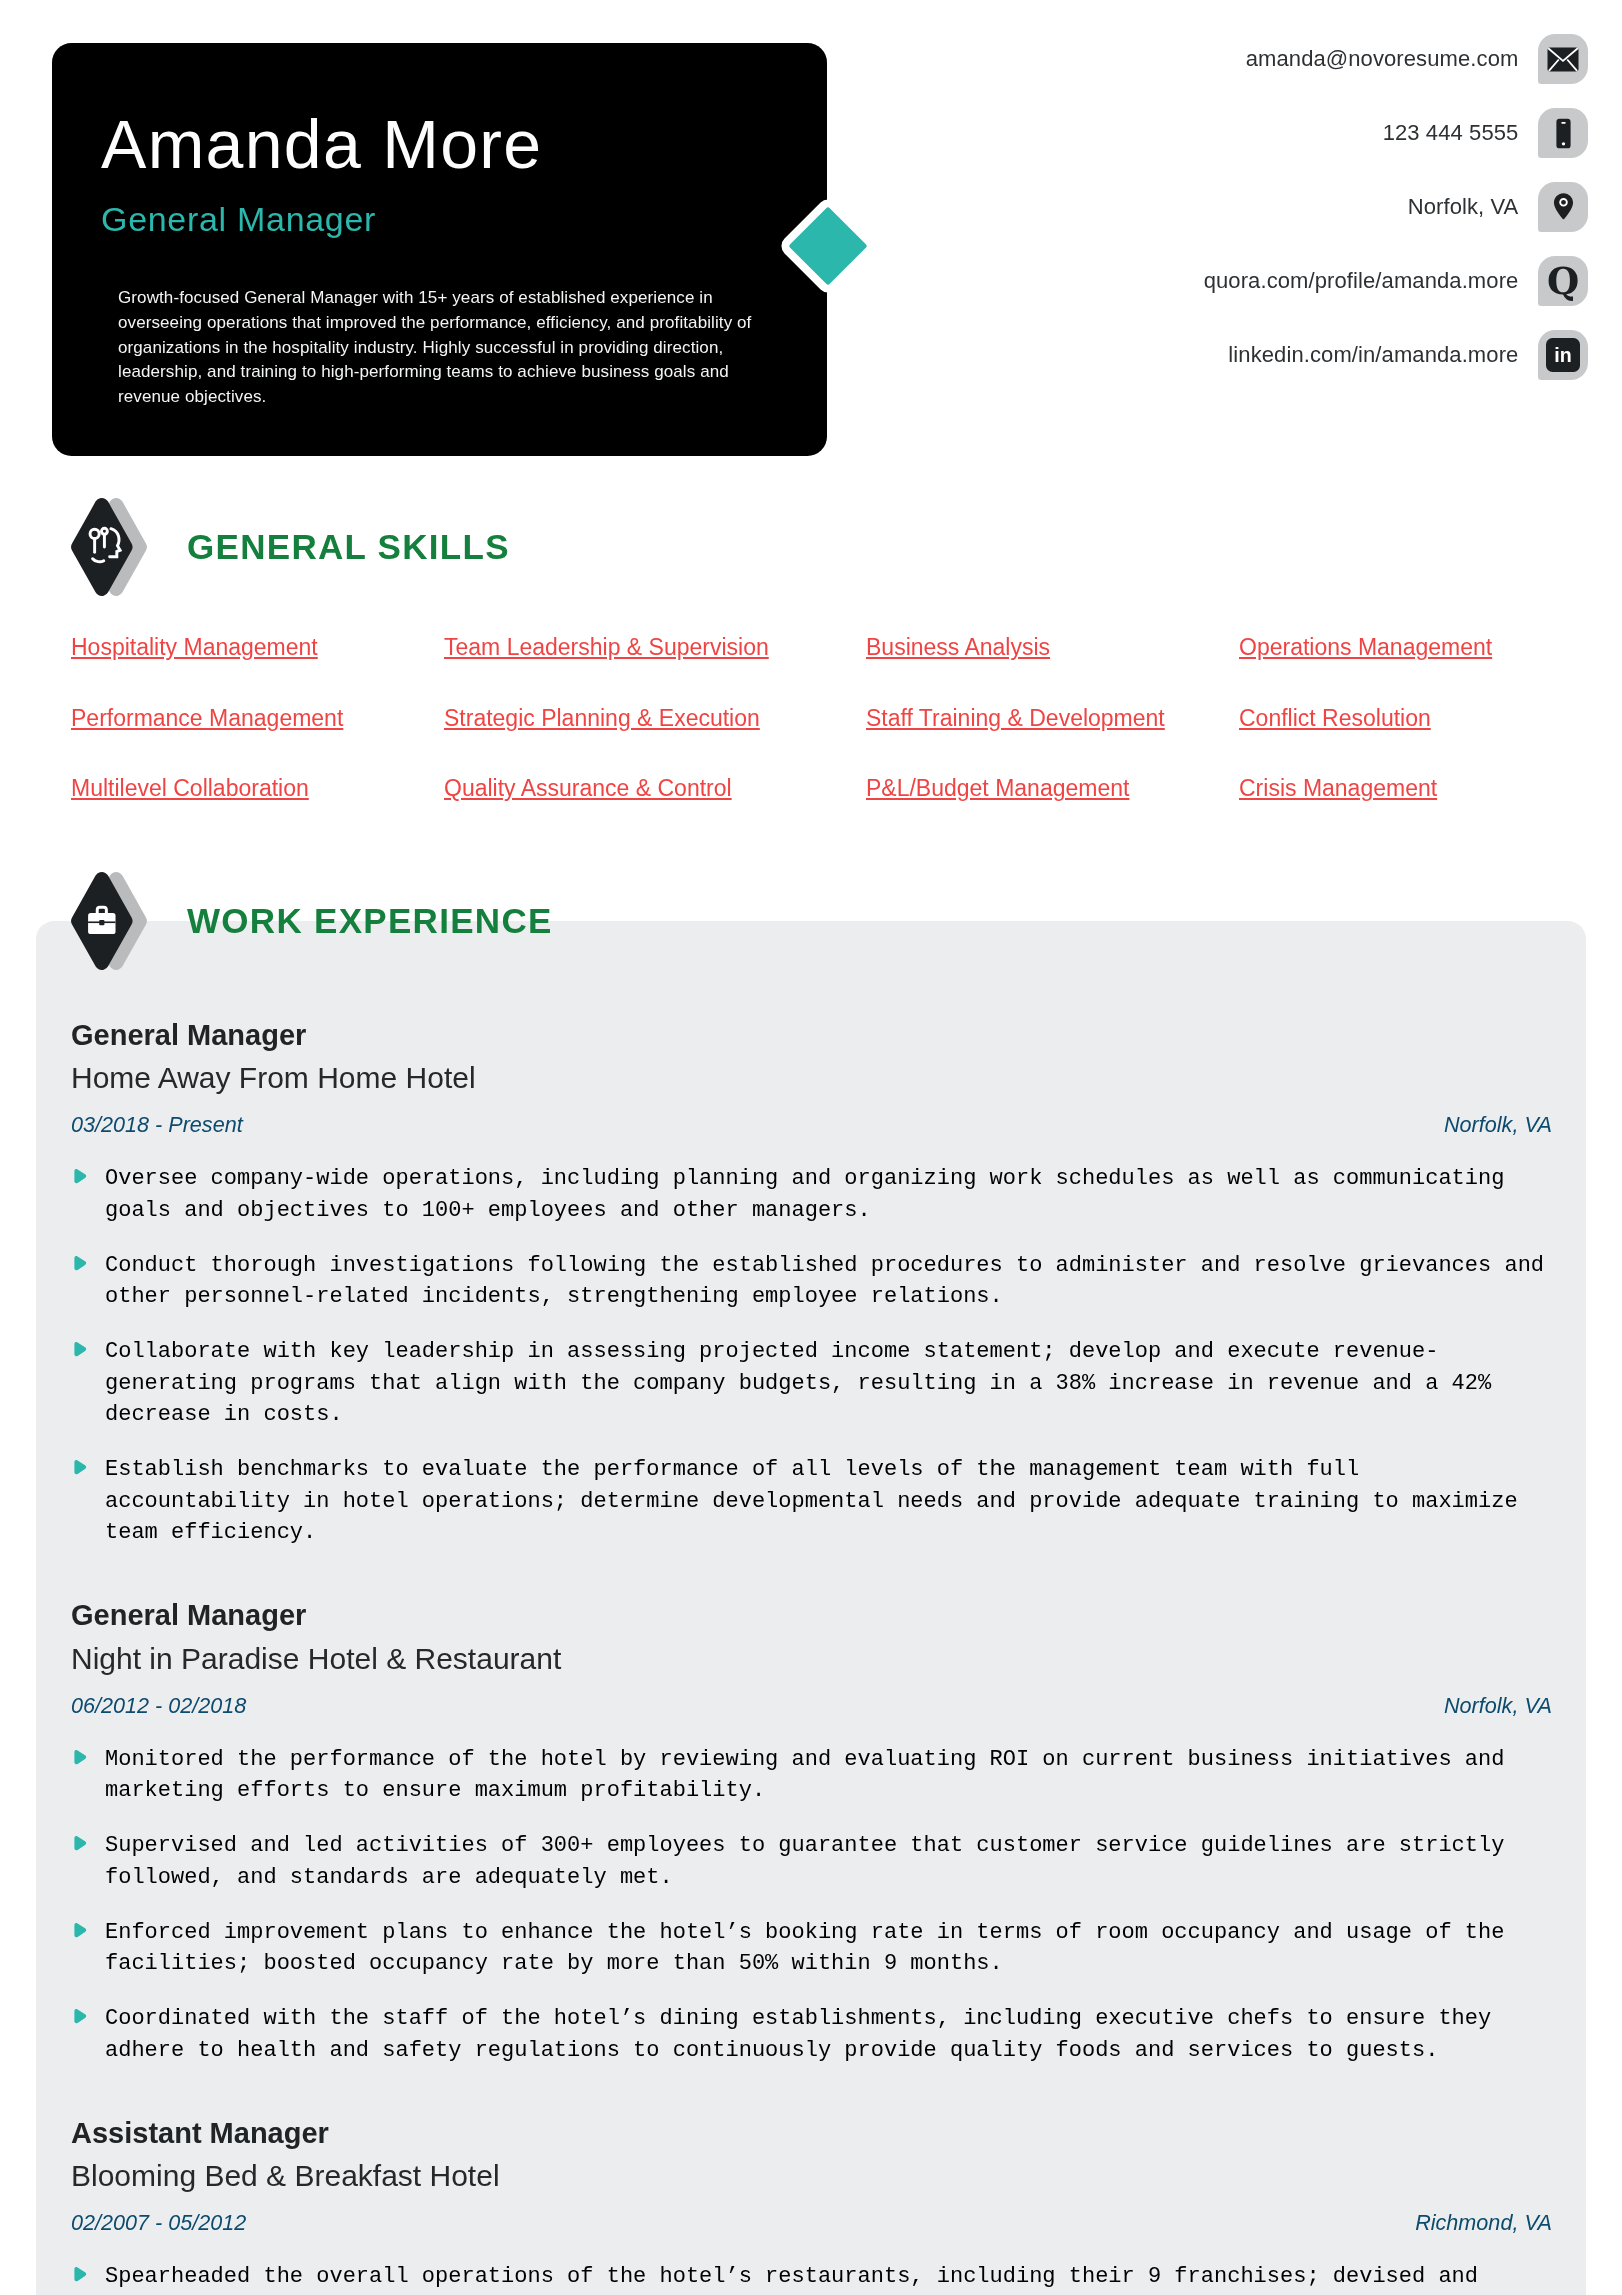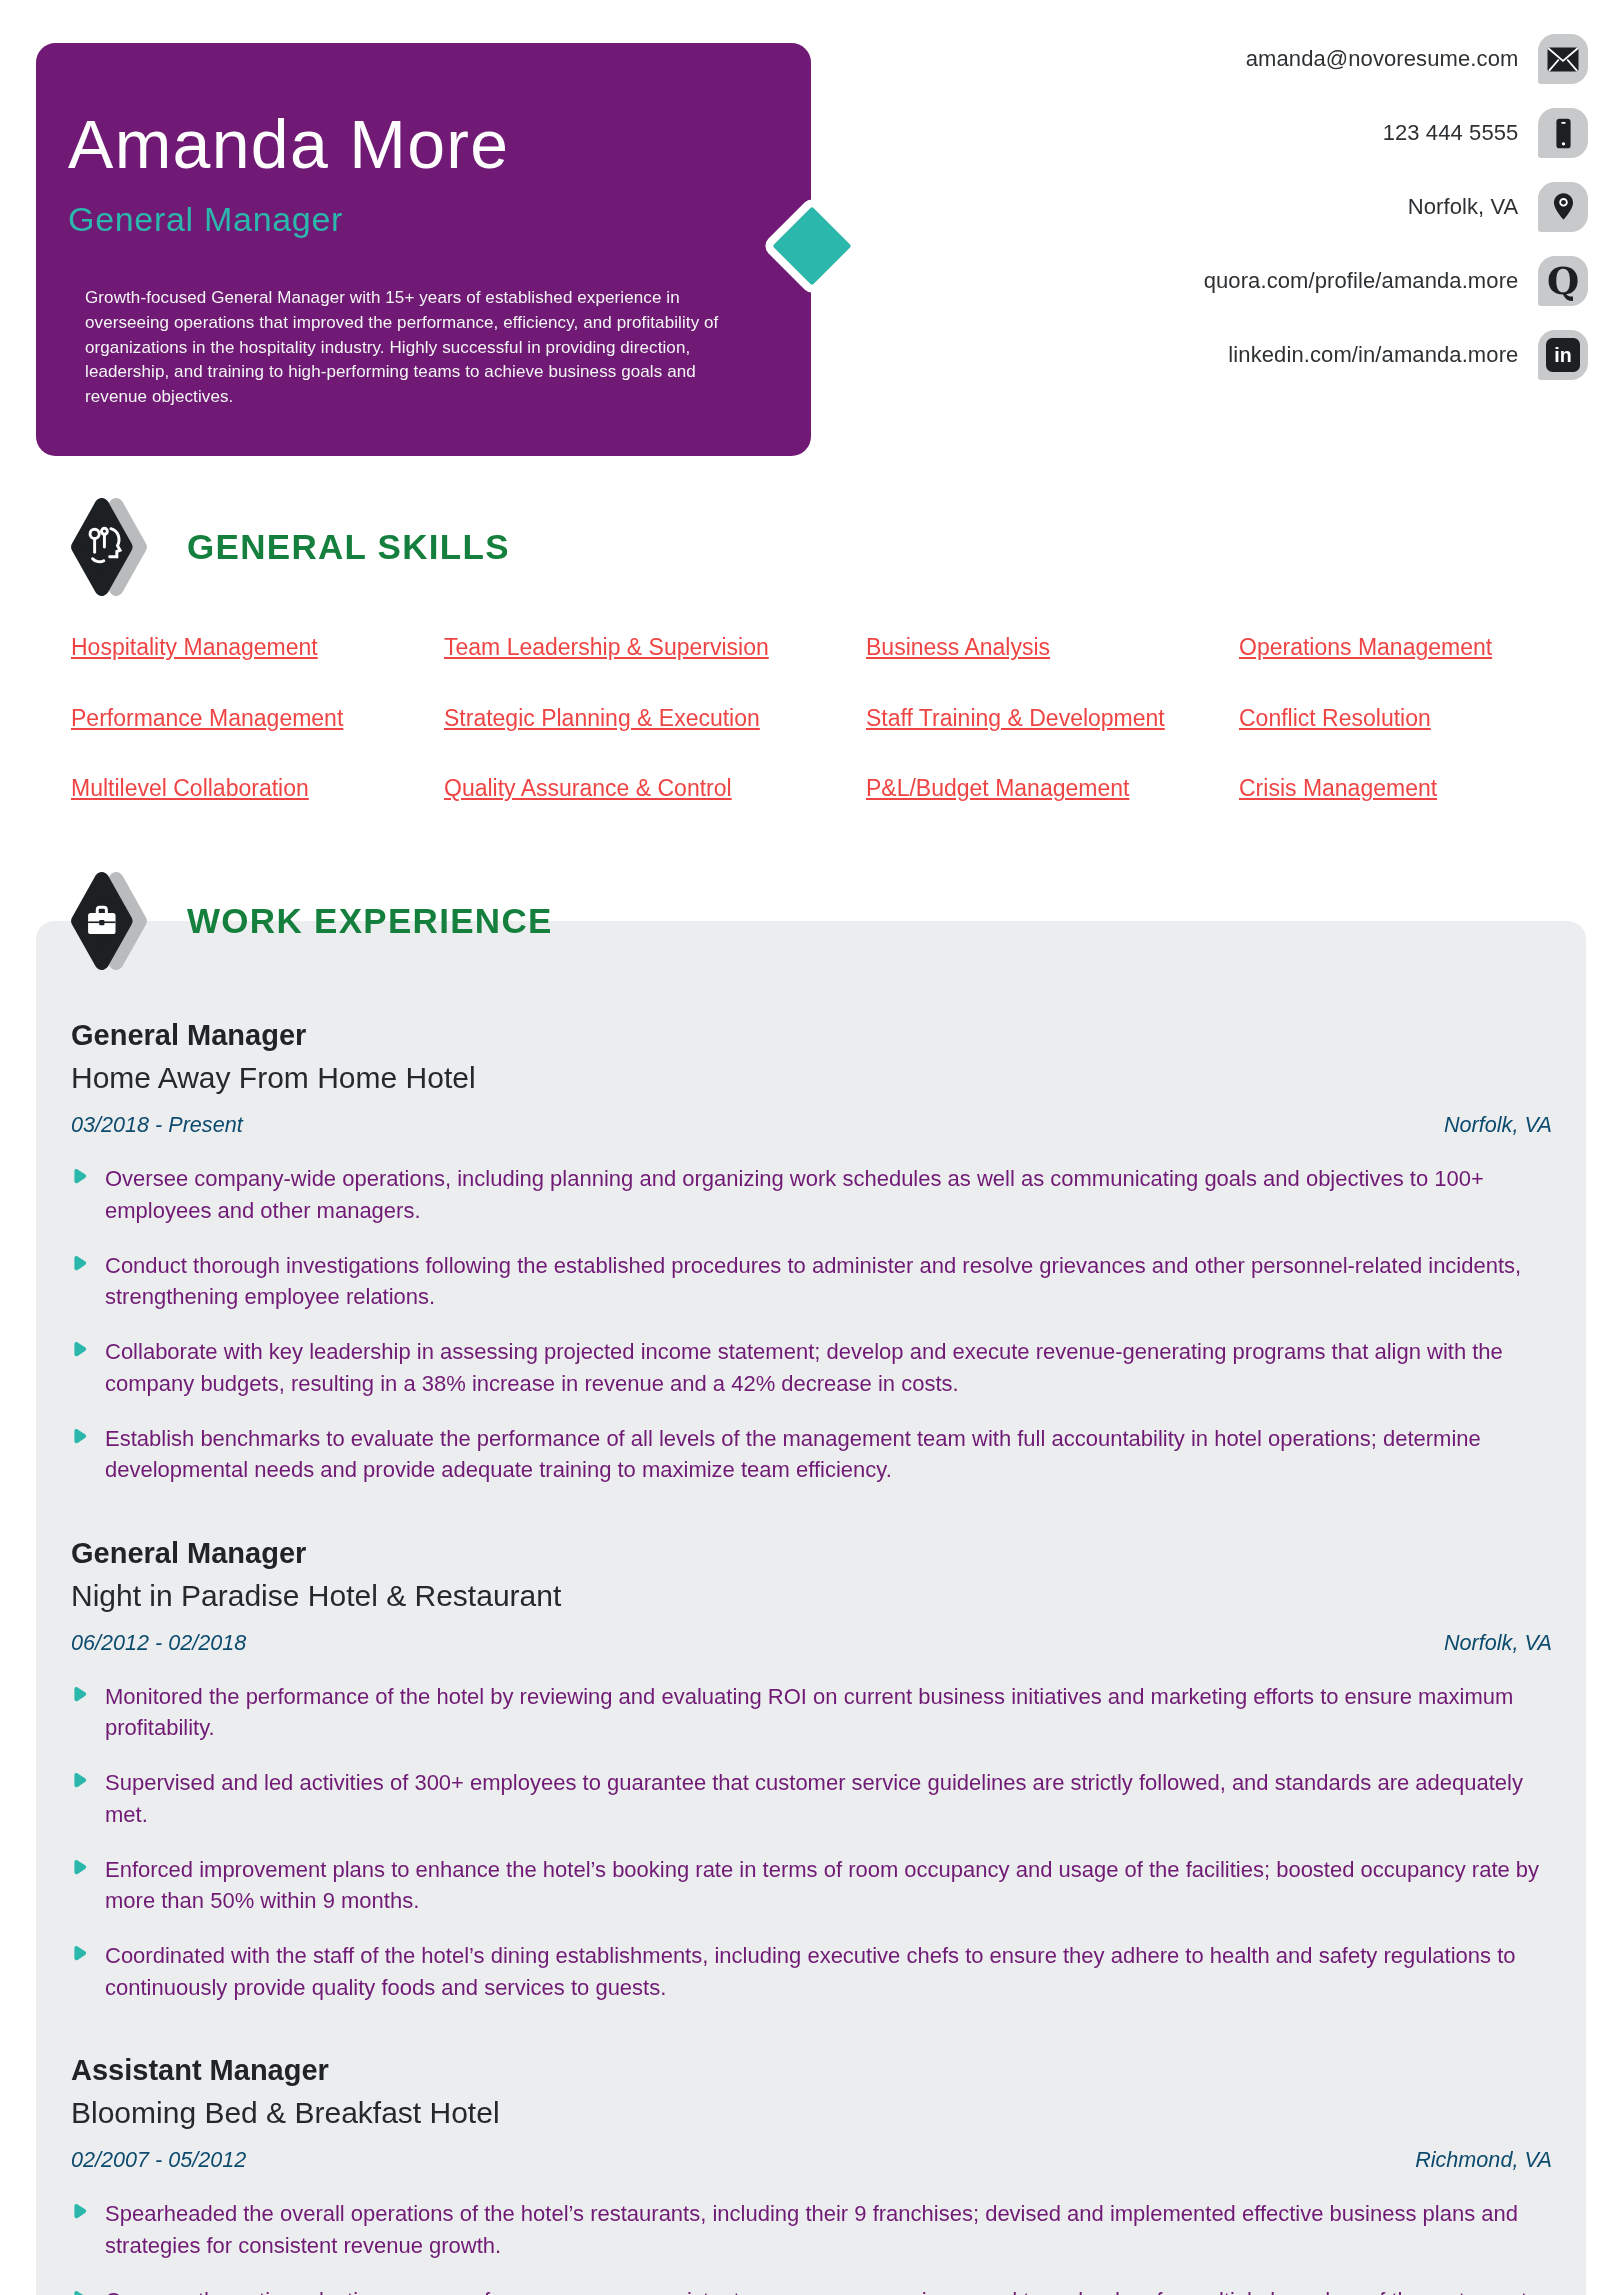--- a/index.html
+++ b/index.html
@@ -9,27 +9,27 @@
     height: 2295px;
     background: #ffffff;
     overflow: hidden;
     font-family: "Liberation Sans", sans-serif;
     color: #2e3133;
   }
 
   
   .dark-card {
     position: absolute;
-    left: 36px;
+    left: 52px;
     top: 43px;
     width: 775px;
     box-sizing: border-box;
-    background: #701a75;
+    background: #000000;
     border-radius: 19.6px;
-    padding: 62px 59px 46px 32px;
+    padding: 62px 59px 46px 49px;
     color: #ffffff;
   }
   .person-name {
     margin: 0;
     font-size: 68px;
     font-weight: 400;
     letter-spacing: 1.3px;
     color: #fdfdfd;
   }
   .person-title {
@@ -183,21 +183,22 @@
     color: #0c4a6e;
   }
   .bullets { margin-top: 25px; }
   .bullet {
     display: flex;
     align-items: flex-start;
     gap: 17px;
     margin-bottom: 23.6px;
     font-size: 22px;
     line-height: 1.43;
-    color: #701a75;
+    color: #000000;
+    font-family: Liberation Mono, monospace;
   }
   .bullet:last-child { margin-bottom: 0; }
   .bullet-dot { flex: 0 0 auto; margin-top: 3.9px; }
 
   
   .page-footer {
     position: absolute;
     top: 2216px;
     right: 69px;
     font-size: 22px;

